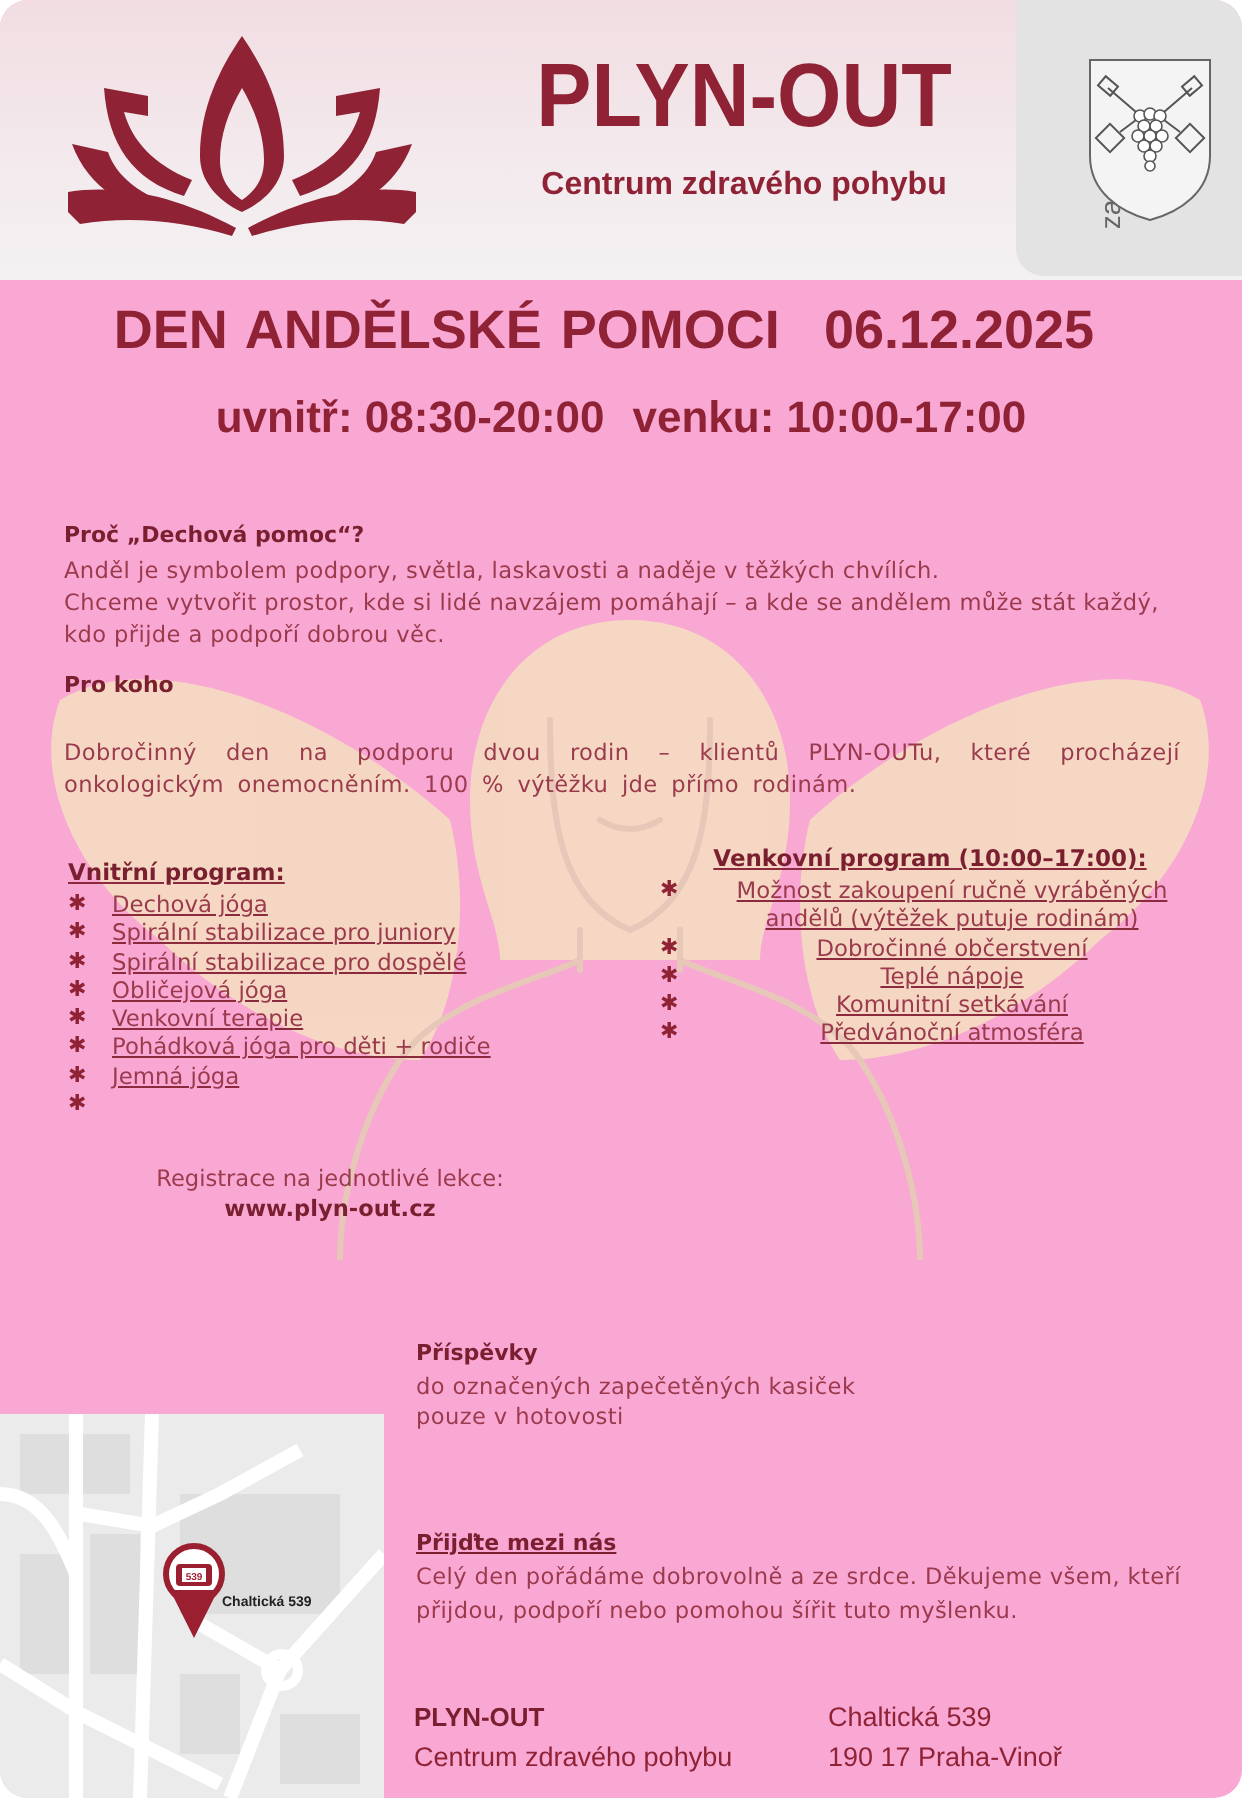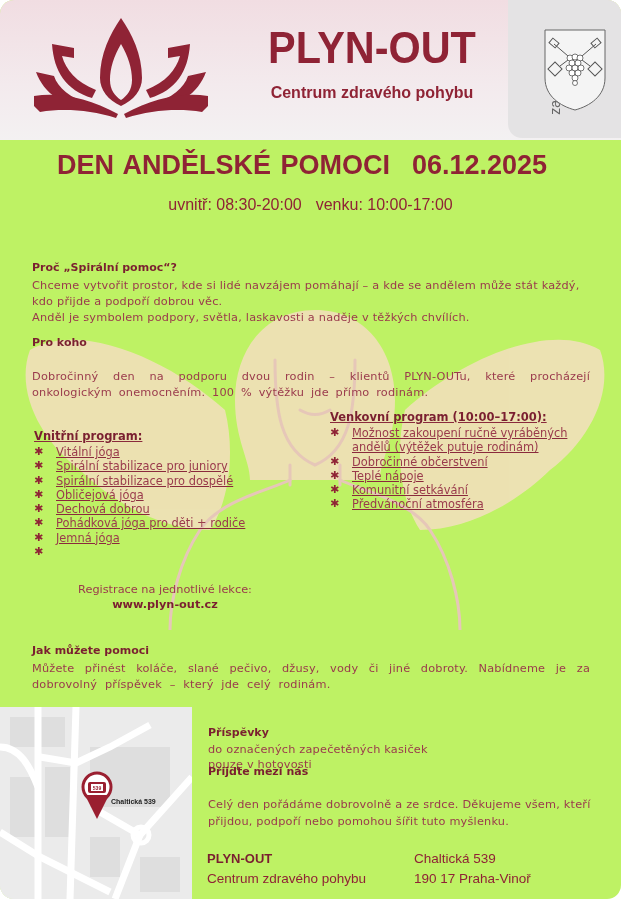--- a/index.html
+++ b/index.html
@@ -1,20 +1,20 @@
 <!DOCTYPE html>
 <html><head>
 <meta charset="utf-8">
 <style>
   * { box-sizing: border-box; margin: 0; padding: 0; }
   html, body { width: 621px; height: 899px; background: #ffffff; overflow: hidden; }
   body { font-family: "DejaVu Sans", sans-serif; color: #8a2a3c; position: relative; }
   .poster {
     position: absolute; left: 0; top: 0; width: 621px; height: 899px;
-    background: #bef264; border-radius: 14px; overflow: hidden;
+    background: #f9a8d4; border-radius: 14px; overflow: hidden;
   }
   .header {
     position: absolute; left: 0; top: 0; width: 621px; height: 140px;
     background: linear-gradient(180deg, #f1dde2 0%, #f3eaed 60%, #f3f1f2 100%);
   }
   .logo { position: absolute; left: 30px; top: 14px; width: 182px; height: 108px; }
   .brand-title {
     position: absolute; left: 252px; top: 22px; width: 240px; text-align: center;
     font-family: "Liberation Sans", sans-serif; font-weight: bold; font-size: 45px;
     color: #8f2335; letter-spacing: 0px; transform: scaleX(0.92); transform-origin: center;
@@ -34,51 +34,51 @@
   }
   .crest { position: absolute; left: 34px; top: 26px; width: 66px; height: 86px; }
   .event-title {
     position: absolute; left: 0; top: 150px; width: 604px; text-align: center;
     font-family: "Liberation Sans", sans-serif; font-weight: bold; font-size: 27px; color: #8f2335;
     word-spacing: 2px;
   }
   .event-title .gap { display: inline-block; width: 22px; }
   .event-hours {
     position: absolute; left: 0; top: 196px; width: 621px; text-align: center;
-    font-family: "Liberation Sans", sans-serif; font-weight: normal; font-size: 16px; color: #8f2335;
+    font-family: "Liberation Sans", sans-serif; font-weight: bold; font-size: 22px; color: #8f2335;
   }
   .event-hours .gap { display: inline-block; width: 14px; }
   .angel { position: absolute; left: 20px; top: 300px; width: 590px; height: 330px; pointer-events: none; }
   .sec-h { font-weight: bold; font-size: 11px; color: #7a1f30; }
   .sec-p { font-size: 11.3px; color: #9a3a4c; line-height: 16px; letter-spacing: 0.2px; }
   .justify { text-align: justify; text-align-last: left; }
   .why { position: absolute; left: 32px; top: 261px; width: 558px; }
   .why .sec-h { margin-bottom: 4px; }
   .who { position: absolute; left: 32px; top: 336px; width: 558px; }
   .who .sec-h { margin-bottom: 20px; }
   .who .sec-p { word-spacing: 3px; }
   .prog { position: absolute; text-decoration: underline; }
   .prog-in { left: 34px; top: 429px; width: 270px; }
-  .prog-out { left: 330px; top: 410px; width: 270px; }
+  .prog-out { left: 330px; top: 422px; width: 270px; text-align: center; }
   .prog-h { font-weight: bold; font-size: 11.5px; color: #7a1f30; margin-bottom: 2px; }
   .plist { list-style: none; }
   .plist li { position: relative; padding-left: 22px; font-size: 11.4px; line-height: 14.3px; color: #9a3a4c; }
   .plist li .star { position: absolute; left: 0; top: 0; color: #8f2335; font-size: 11px; }
   .reg { position: absolute; left: 40px; top: 582px; width: 250px; text-align: center; }
   .reg-label { font-size: 11.3px; color: #9a3a4c; line-height: 15px; }
   .reg-url { font-weight: bold; font-size: 11.3px; color: #7a1f30; line-height: 16px; }
   .help { position: absolute; left: 32px; top: 644px; width: 558px; }
   .help .sec-h { margin-bottom: 4px; }
   .help .sec-p { word-spacing: 4px; }
   .map { position: absolute; left: 0; top: 707px; width: 192px; height: 192px; background: #ececec; overflow: hidden; }
-  .contrib { position: absolute; left: 208px; top: 726px; width: 390px; }
+  .contrib { position: absolute; left: 208px; top: 670px; width: 390px; }
   .contrib .sec-h { margin-bottom: 3px; }
   .contrib .sec-p { line-height: 15px; }
   .come { position: absolute; left: 208px; top: 765px; width: 390px; }
-  .come .sec-h { margin-bottom: 18px; }
+  .come .sec-h { margin-bottom: 2px; text-decoration: underline; }
   .come .sec-p { line-height: 17px; }
   .foot-left { position: absolute; left: 207px; top: 849px; }
   .foot-right { position: absolute; left: 414px; top: 849px; }
   .foot-name { font-family: "Liberation Sans", sans-serif; font-weight: bold; font-size: 13px; color: #7a1f30; line-height: 20px; }
   .foot-line { font-family: "Liberation Sans", sans-serif; font-size: 13.5px; color: #8f2335; line-height: 20px; }
   .map-label { position: absolute; left: 111px; top: 91px; font-family: "Liberation Sans", sans-serif; font-weight: bold; font-size: 7px; color: #222; }
 </style>
 </head>
 <body>
 
@@ -145,38 +145,38 @@
     <g fill="none" stroke="#e6c7b8" stroke-width="3" stroke-linecap="round">
       <path d="M255 60 C255 110 260 150 295 165 C330 150 335 110 335 60"></path>
       <path d="M280 110 C290 116 300 116 310 110"></path>
       <path d="M270 180 C250 190 200 200 180 230 C160 260 150 300 150 330"></path>
       <path d="M320 180 C340 190 390 200 410 230 C430 260 440 300 440 330"></path>
       <path d="M270 165 L270 185 M320 165 L320 185"></path>
     </g>
   </svg>
 
   <div class="why">
-    <div class="sec-h">Proč „Spirální pomoc“?</div>
+    <div class="sec-h">Proč „Dechová pomoc“?</div>
+    <div class="sec-p">Anděl je symbolem podpory, světla, laskavosti a naděje v těžkých chvílích.</div>
     <div class="sec-p">Chceme vytvořit prostor, kde si lidé navzájem pomáhají – a kde se andělem může stát každý, kdo přijde a podpoří dobrou věc.</div>
-    <div class="sec-p">Anděl je symbolem podpory, světla, laskavosti a naděje v těžkých chvílích.</div>
   </div>
 
   <div class="who">
     <div class="sec-h">Pro koho</div>
     <div class="sec-p justify">Dobročinný den na podporu dvou rodin – klientů PLYN-OUTu, které procházejí onkologickým onemocněním. 100 % výtěžku jde přímo rodinám.</div>
   </div>
 
   <div class="prog prog-in">
     <div class="prog-h">Vnitřní program:</div>
     <ul class="plist">
-      <li><span class="star">✱</span><span>Vitální jóga</span></li>
+      <li><span class="star">✱</span><span>Dechová jóga</span></li>
       <li><span class="star">✱</span><span>Spirální stabilizace pro juniory</span></li>
       <li><span class="star">✱</span><span>Spirální stabilizace pro dospělé</span></li>
       <li><span class="star">✱</span><span>Obličejová jóga</span></li>
-      <li><span class="star">✱</span><span>Dechová dobrou</span></li>
+      <li><span class="star">✱</span><span>Venkovní terapie</span></li>
       <li><span class="star">✱</span><span>Pohádková jóga pro děti + rodiče</span></li>
       <li><span class="star">✱</span><span>Jemná jóga</span></li>
       <li><span class="star">✱</span></li>
     </ul>
   </div>
 
   <div class="reg">
     <div class="reg-label">Registrace na jednotlivé lekce:</div>
     <div class="reg-url">www.plyn-out.cz</div>
   </div>
@@ -185,24 +185,20 @@
     <div class="prog-h">Venkovní program (10:00–17:00):</div>
     <ul class="plist">
       <li><span class="star">✱</span><span>Možnost zakoupení ručně vyráběných andělů (výtěžek putuje rodinám)</span></li>
       <li><span class="star">✱</span><span>Dobročinné občerstvení</span></li>
       <li><span class="star">✱</span><span>Teplé nápoje</span></li>
       <li><span class="star">✱</span><span>Komunitní setkávání</span></li>
       <li><span class="star">✱</span><span>Předvánoční atmosféra</span></li>
     </ul>
   </div>
 
-  <div class="help">
-    <div class="sec-h">Jak můžete pomoci</div>
-    <div class="sec-p justify">Můžete přinést koláče, slané pečivo, džusy, vody či jiné dobroty. Nabídneme je za dobrovolný příspěvek – který jde celý rodinám.</div>
-  </div>
 
   <div class="map">
     <svg width="192" height="192" viewBox="0 0 192 192">
       <rect width="192" height="192" fill="#ebebeb"></rect>
       <g fill="#dedede">
         <rect x="10" y="10" width="55" height="30"></rect>
           <rect x="90" y="40" width="80" height="60"></rect>
         <rect x="10" y="70" width="25" height="60"></rect>
           <rect x="45" y="60" width="25" height="70"></rect>
         <rect x="90" y="130" width="30" height="40"></rect>

